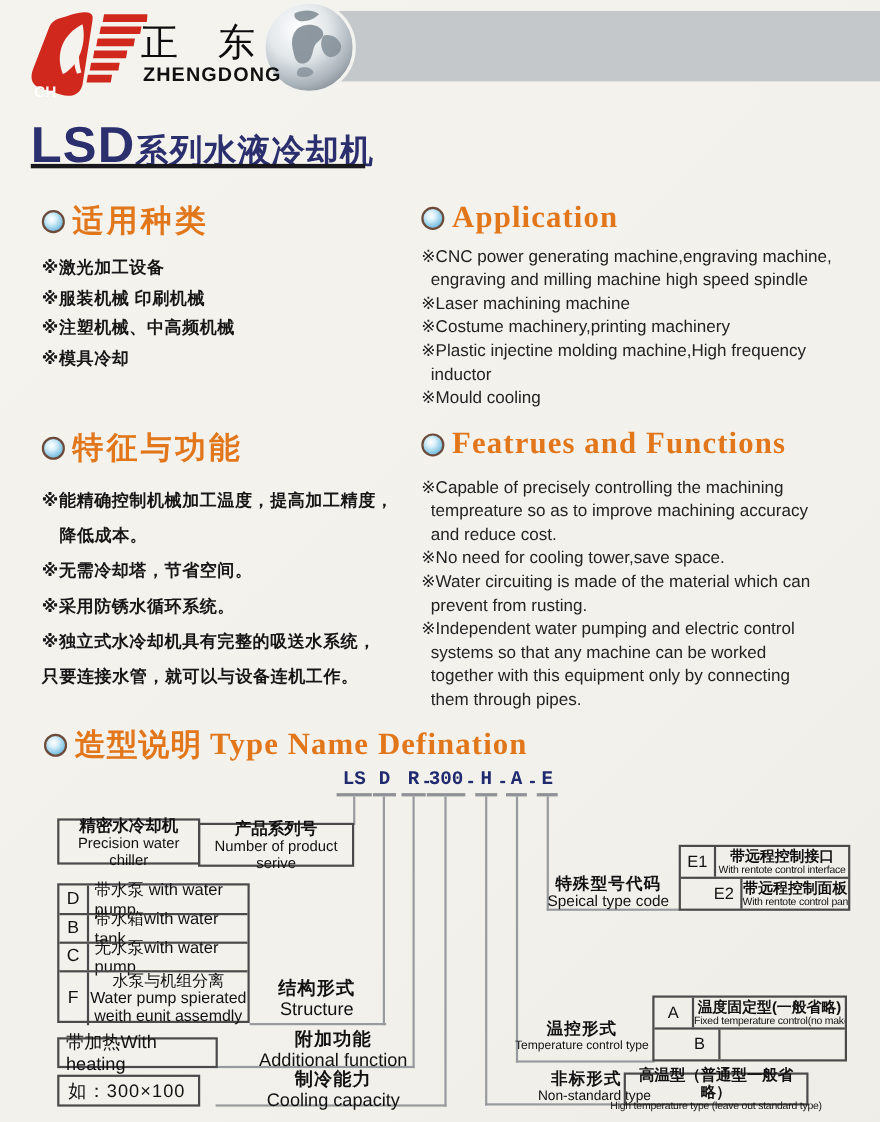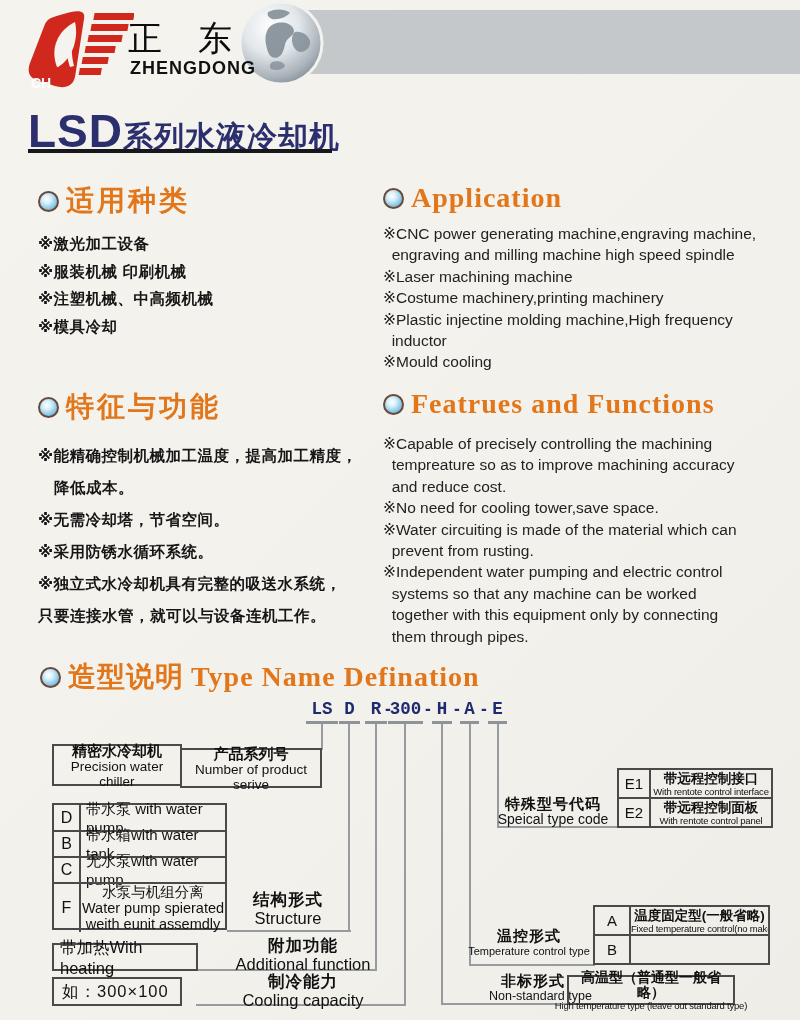--- a/index.html
+++ b/index.html
@@ -57,21 +57,21 @@
   .struct-table{flex-direction:column;justify-content:flex-start;}
   .strow{display:flex;align-items:center;}
   .strow + .strow{border-top:2px solid #4a4a4a;}
   .scode{width:25px;align-self:stretch;border-right:2px solid #4a4a4a;display:flex;align-items:center;justify-content:center;
          font-size:16px;color:#111;flex:0 0 auto;}
   .slabel{flex:1;font-size:15px;color:#111;padding-left:5px;}
   .frow .slabel{text-align:center;padding-left:0;font-size:14.5px;line-height:16px;}
 
   .ctable{flex-direction:column;justify-content:flex-start;}
   .ctrow{display:flex;align-items:stretch;flex:1;}
-  .ctrow + .ctrow{border-top:2px solid #4a4a4a;}
+  .ctrow + .ctrow{border-top:2px solid #4a4a4a;padding-left:24px;}
   .ccode{border-right:2px solid #4a4a4a;display:flex;align-items:center;justify-content:center;font-size:15px;color:#111;flex:0 0 auto;}
   .ccell{flex:1;display:flex;flex-direction:column;justify-content:center;text-align:center;overflow:hidden;}
   .c-cn{font-size:13.5px;font-weight:bold;line-height:15px;color:#111;}
   .c-en{font-size:9.5px;line-height:11px;color:#111;letter-spacing:-0.2px;white-space:nowrap;}
 </style>
 </head>
 <body>
 
 <div class="page">
 

